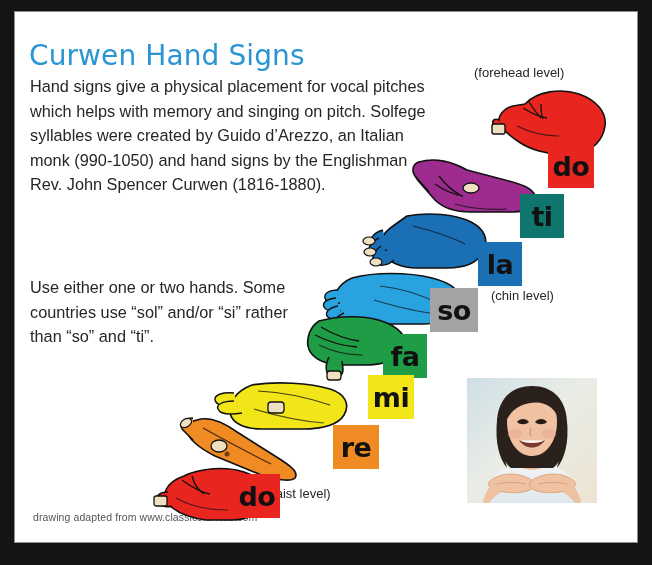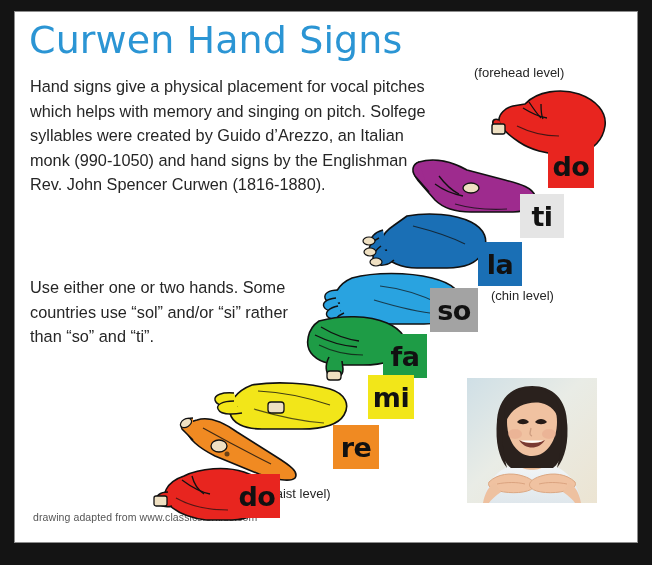--- a/index.html
+++ b/index.html
@@ -24,22 +24,22 @@
     border:1px solid #8d8d8d;
     box-shadow:0 0 0 5px #ffffff inset;
   }
   #page{
     position:absolute;left:19px;top:16px;width:614px;height:515px;
     background:#ffffff;overflow:hidden;
   }
 
   
   #title{
-    position:absolute;left:10px;top:8px;
-    font-size:38px;line-height:32px;
+    position:absolute;left:10px;top:24px;
+    font-size:28px;line-height:32px;
     color:#2b95d4;
     letter-spacing:.1px;
     white-space:nowrap;
     font-weight:400;
     font-family:"DejaVu Sans",sans-serif;
   }
   .body-copy{
     position:absolute;
     color:#262626;
     font-size:16.3px;
@@ -207,21 +207,21 @@
         <path d="M16 26 C8 26 3 30 5 35 C7 40 14 42 20 40" fill="#e8251f" stroke="#111" stroke-width="1.5"></path>
         <rect x="2" y="30" width="13" height="10" rx="2" fill="#efe0c2" stroke="#111" stroke-width="1.3"></rect>
         <path d="M30 14 C38 20 48 26 58 28" fill="none" stroke="#111" stroke-width="1.3"></path>
         <path d="M40 10 C42 18 46 24 52 28" fill="none" stroke="#111" stroke-width="1.3"></path>
         <path d="M24 32 C38 40 58 44 76 44" fill="none" stroke="#111" stroke-width="1.2" opacity=".7"></path>
       </svg>
     </div>
 
     <div class="chip" style="left:529px;top:128px;width:46px;height:44px;background:#e8251f;">do</div>
 
-    <div class="chip" style="left:501px;top:178px;width:44px;height:44px;background:#e5e5e5;">ti</div>
+    <div class="chip" style="left:501px;top:178px;width:44px;height:44px;background:#0f766e;">ti</div>
 
     <div class="chip" style="left:459px;top:226px;width:44px;height:44px;background:#1a6fb5;">la</div>
 
     <div class="chip" style="left:411px;top:272px;width:48px;height:44px;background:#a3a3a3;">so</div>
 
     <div class="chip" style="left:364px;top:318px;width:44px;height:44px;background:#1e9c46;">fa</div>
 
     <div class="chip" style="left:316px;top:359px;width:46px;height:44px;background:#f2e619;margin-left:33px;">mi</div>
 
     <div class="chip" style="left:270px;top:409px;width:46px;height:44px;background:#f08a22;margin-left:44px;">re</div>

